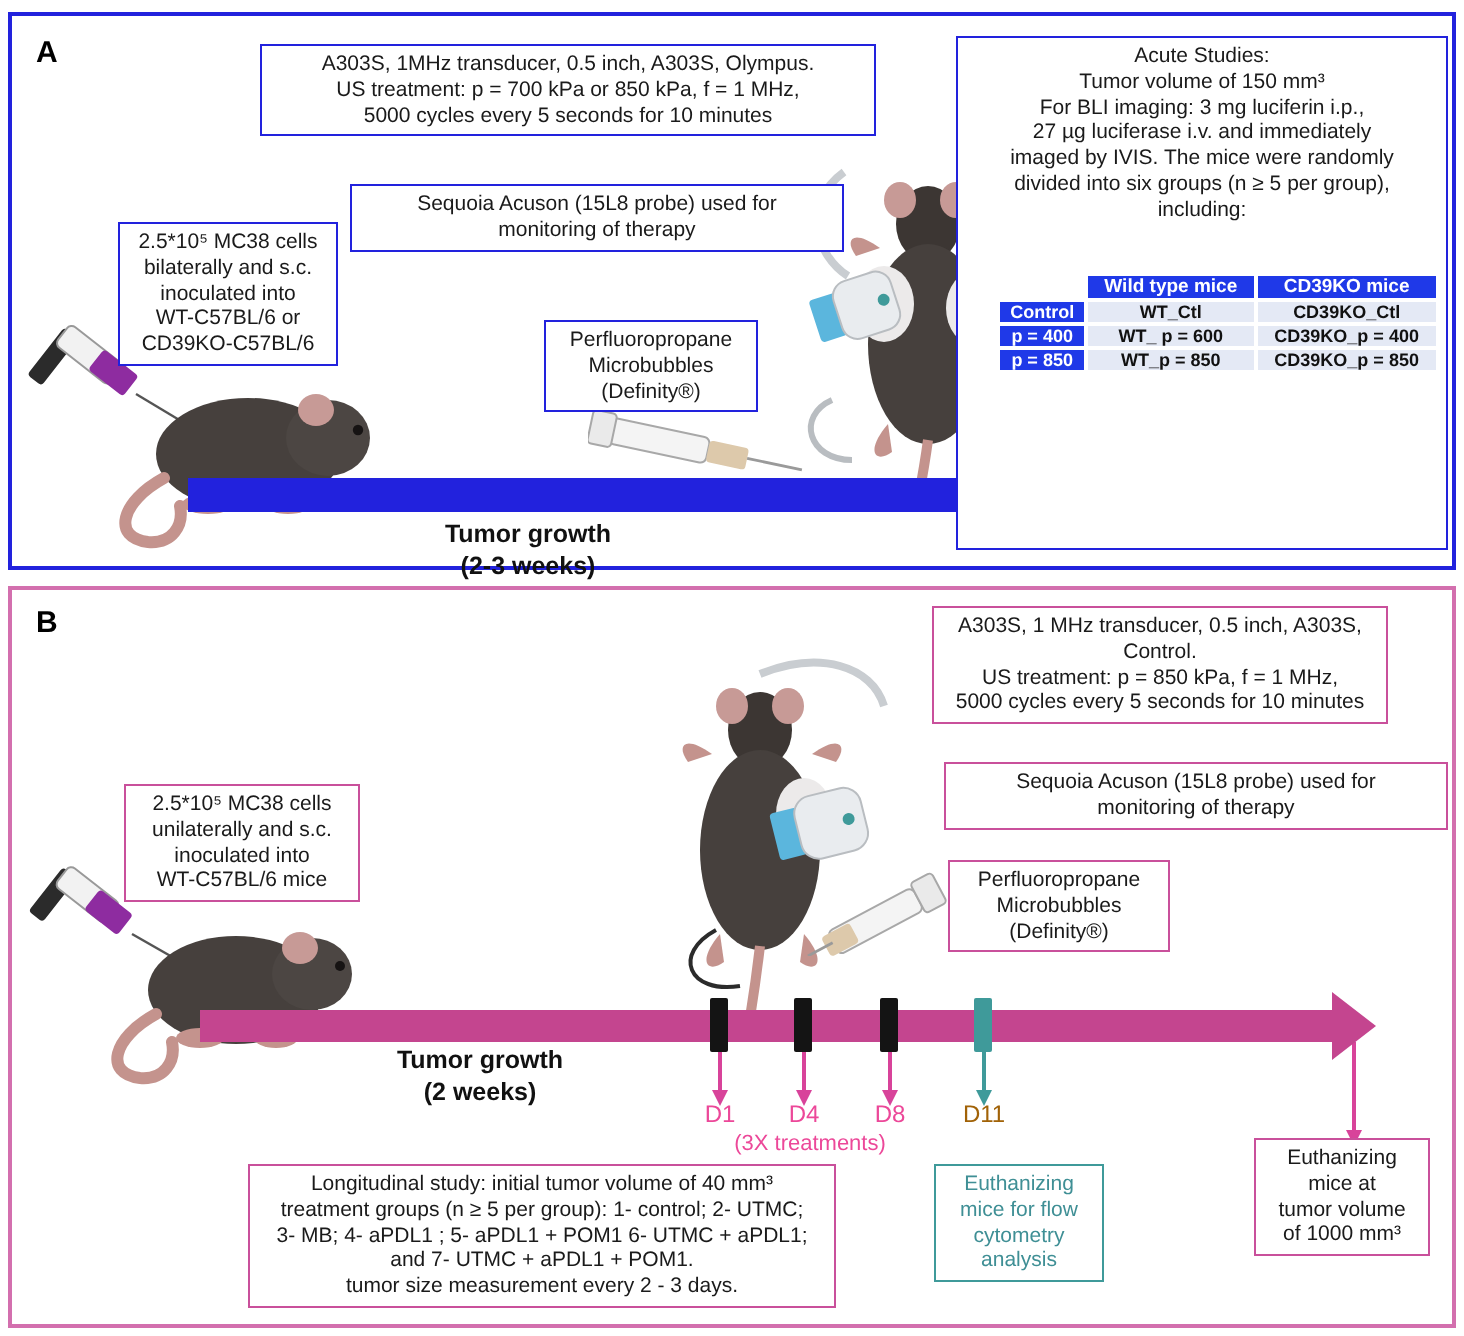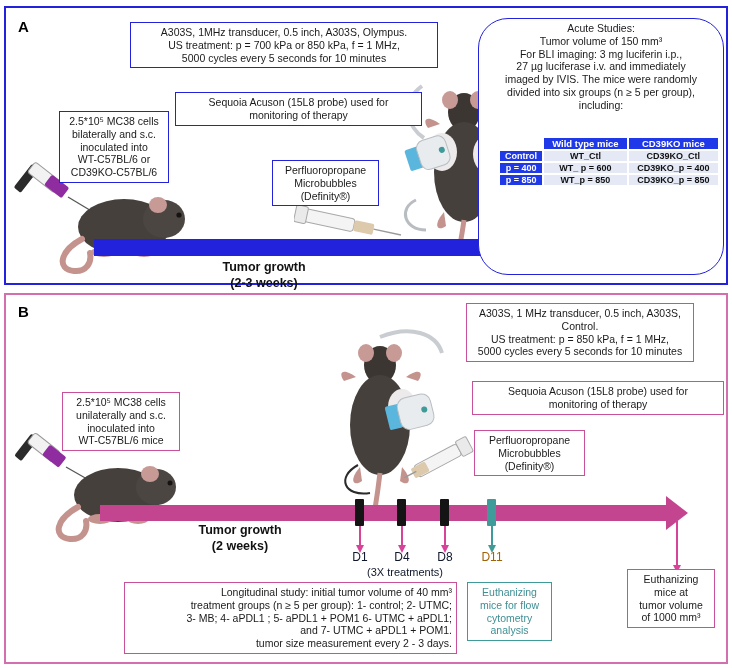--- a/index.html
+++ b/index.html
@@ -89,21 +89,21 @@
   .day-arrow.teal { background: #3f9a9a; }
   .day-arrow::after {
     content: ""; position: absolute; left: -3px; bottom: -7px;
     width: 0; height: 0;
     border-left: 4px solid transparent;
     border-right: 4px solid transparent;
     border-top: 8px solid #d8439a;
   }
   .day-arrow.teal::after { border-top-color: #3f9a9a; }
   .day-lbl {
-    position: absolute; font-size: 12px; color: #0f172a; text-align: center;
+    position: absolute; font-size: 12px; color: #ec4899; text-align: center;
     z-index: 5;
   }
   .day-lbl.teal { color: #a16207; }
 
   
   #right-arrow {
     position: absolute; left: 676px; top: 521px; width: 2px; height: 45px;
     background: #d8439a; z-index: 2;
   }
   #right-arrow::after {
@@ -202,21 +202,21 @@
   </div>
 
   <div class="txtbox bbox" style="left:53px; top:103px; width:110px; font-size:10.5px;">
     <span>2.5*10⁵ MC38 cells</span><br>
     <span>bilaterally and s.c.</span><br>
     <span>inoculated into</span><br>
     <span>WT-C57BL/6 or</span><br>
     <span>CD39KO-C57BL/6</span>
   </div>
 
-  <div class="txtbox bbox" style="left:472px; top:10px; width:246px; height:257px; font-size:10.5px; text-align:center;border-radius:30px;">
+  <div class="txtbox bbox" style="left:472px; top:10px; width:246px; height:257px; font-size:10.5px; text-align:center;">
     <span>Acute Studies:</span><br>
     <span>Tumor volume of 150 mm³</span><br>
     <span>For BLI imaging: 3 mg luciferin i.p.,</span><br>
     <span>27 µg luciferase i.v. and immediately</span><br>
     <span>imaged by IVIS. The mice were randomly</span><br>
     <span>divided into six groups (n ≥ 5 per group),</span><br>
     <span>including:</span>
   </div>
 
   <table id="group-table">
@@ -349,21 +349,21 @@
 
 <div class="day-lbl" style="left:330px; top:566px; width:150px; font-size:11px;">(3X treatments)</div>
 
 <div class="tl-label" style="left:150px; top:523px; width:180px;">
   <span>Tumor growth</span><br>
   <span>(2 weeks)</span>
 </div>
 
 <div id="right-arrow"></div>
 
-<div class="txtbox pbox" style="left:124px; top:582px; width:333px; font-size:10.5px;text-align:right;">
+<div class="txtbox pbox" style="left:124px; top:582px; width:294px; font-size:10.5px;">
   <span>Longitudinal study: initial tumor volume of 40 mm³</span><br>
   <span>treatment groups (n ≥ 5 per group): 1- control; 2- UTMC;</span><br>
   <span>3- MB; 4- aPDL1 ; 5- aPDL1 + POM1 6- UTMC + aPDL1;</span><br>
   <span>and 7- UTMC + aPDL1 + POM1.</span><br>
   <span>tumor size measurement every 2 - 3 days.</span>
 </div>
 
 <div class="txtbox tbox" style="left:467px; top:582px; width:85px; font-size:10.5px;">
   <span>Euthanizing</span><br>
   <span>mice for flow</span><br>

